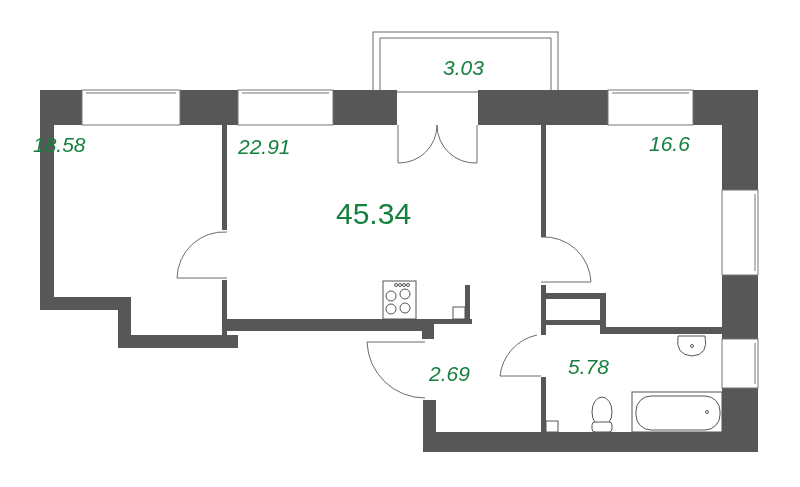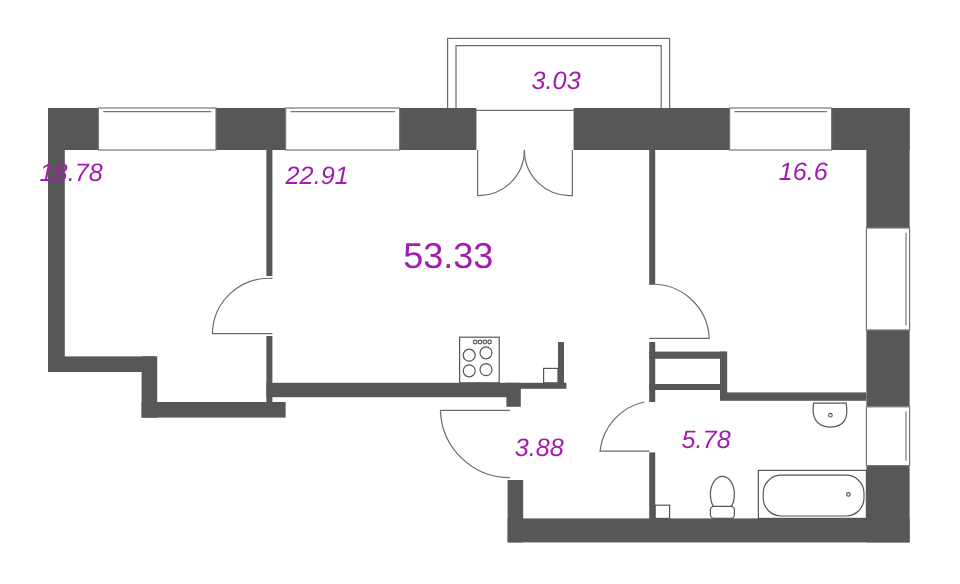--- a/index.html
+++ b/index.html
@@ -2,21 +2,21 @@
 <html><head>
 <meta charset="utf-8">
 <style>
   html, body { margin: 0; padding: 0; background: #ffffff; }
   body { width: 800px; height: 487px; overflow: hidden; position: relative; font-family: "Liberation Sans", sans-serif; }
   #plan { position: absolute; left: 0; top: 0; width: 800px; height: 487px; }
   .wall { fill: #575757; }
   .thin { fill: none; stroke: #6a6a6a; stroke-width: 1; }
   .win { fill: #ffffff; stroke: #777777; stroke-width: 1; }
   .fixture { fill: #ffffff; stroke: #555555; stroke-width: 1; }
-  .label { position: absolute; font-style: italic; color: #a21caf; white-space: nowrap; line-height: 1; }
+  .label { position: absolute; font-style: italic; color: #15803d; white-space: nowrap; line-height: 1; }
   .area-small { font-size: 21px; }
   .area-total { font-size: 30px; font-style: normal; }
 </style>
 </head>
 <body>
 
 <svg id="plan" viewBox="0 0 800 487" xmlns="http://www.w3.org/2000/svg">
 
   <g>
     <rect x="373" y="32" width="185" height="60" class="thin"></rect>
@@ -106,18 +106,18 @@
   </g>
   <rect class="fixture" x="546" y="421" width="12" height="11"></rect>
   <g>
     <rect class="fixture" x="632" y="392" width="90" height="40"></rect>
     <rect class="fixture" x="636" y="396" width="84" height="34" rx="15"></rect>
     <circle cx="707" cy="412" r="1.5" class="fixture"></circle>
   </g>
 </svg>
 
 <div class="label area-small" style="left:443px; top:57px;">3.03</div>
-<div class="label area-small" style="left:33px; top:134px;">18.78</div>
+<div class="label area-small" style="left:33px; top:134px;">18.58</div>
 <div class="label area-small" style="left:238px; top:136px;">22.91</div>
 <div class="label area-small" style="left:649px; top:133px;">16.6</div>
-<div class="label area-total" style="left:336px; top:199px;">53.33</div>
-<div class="label area-small" style="left:429px; top:363px;">3.88</div>
+<div class="label area-total" style="left:336px; top:199px;">45.34</div>
+<div class="label area-small" style="left:429px; top:363px;">2.69</div>
 <div class="label area-small" style="left:568px; top:356px;">5.78</div>
 
 </body></html>

